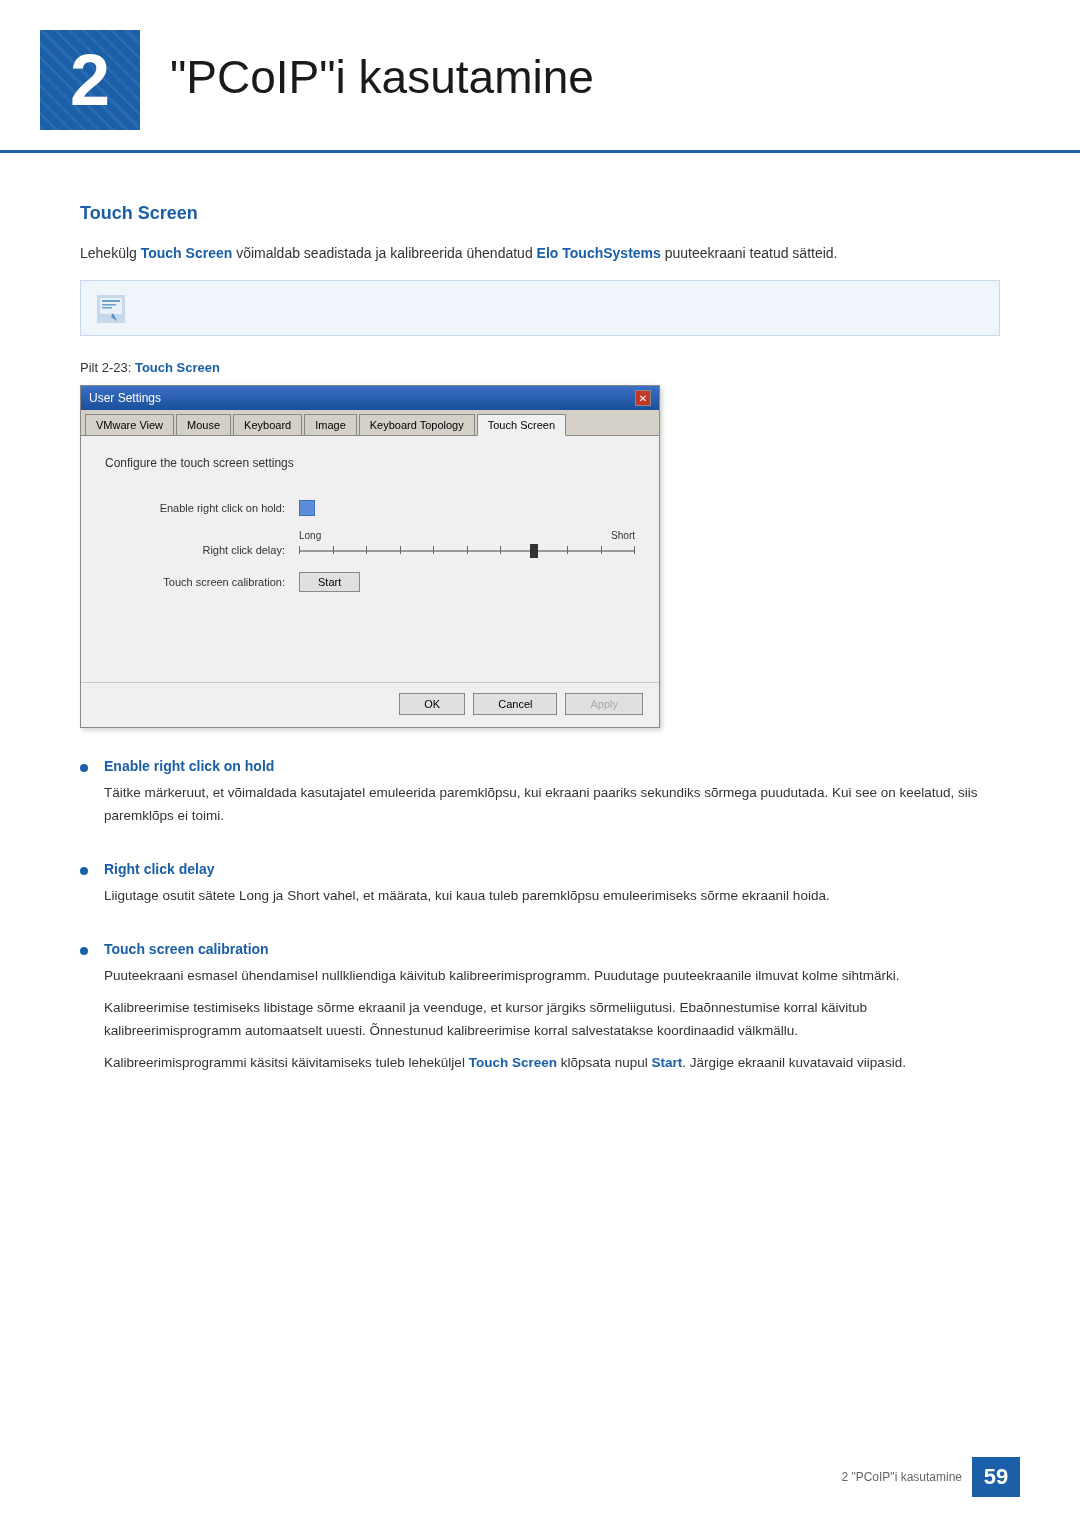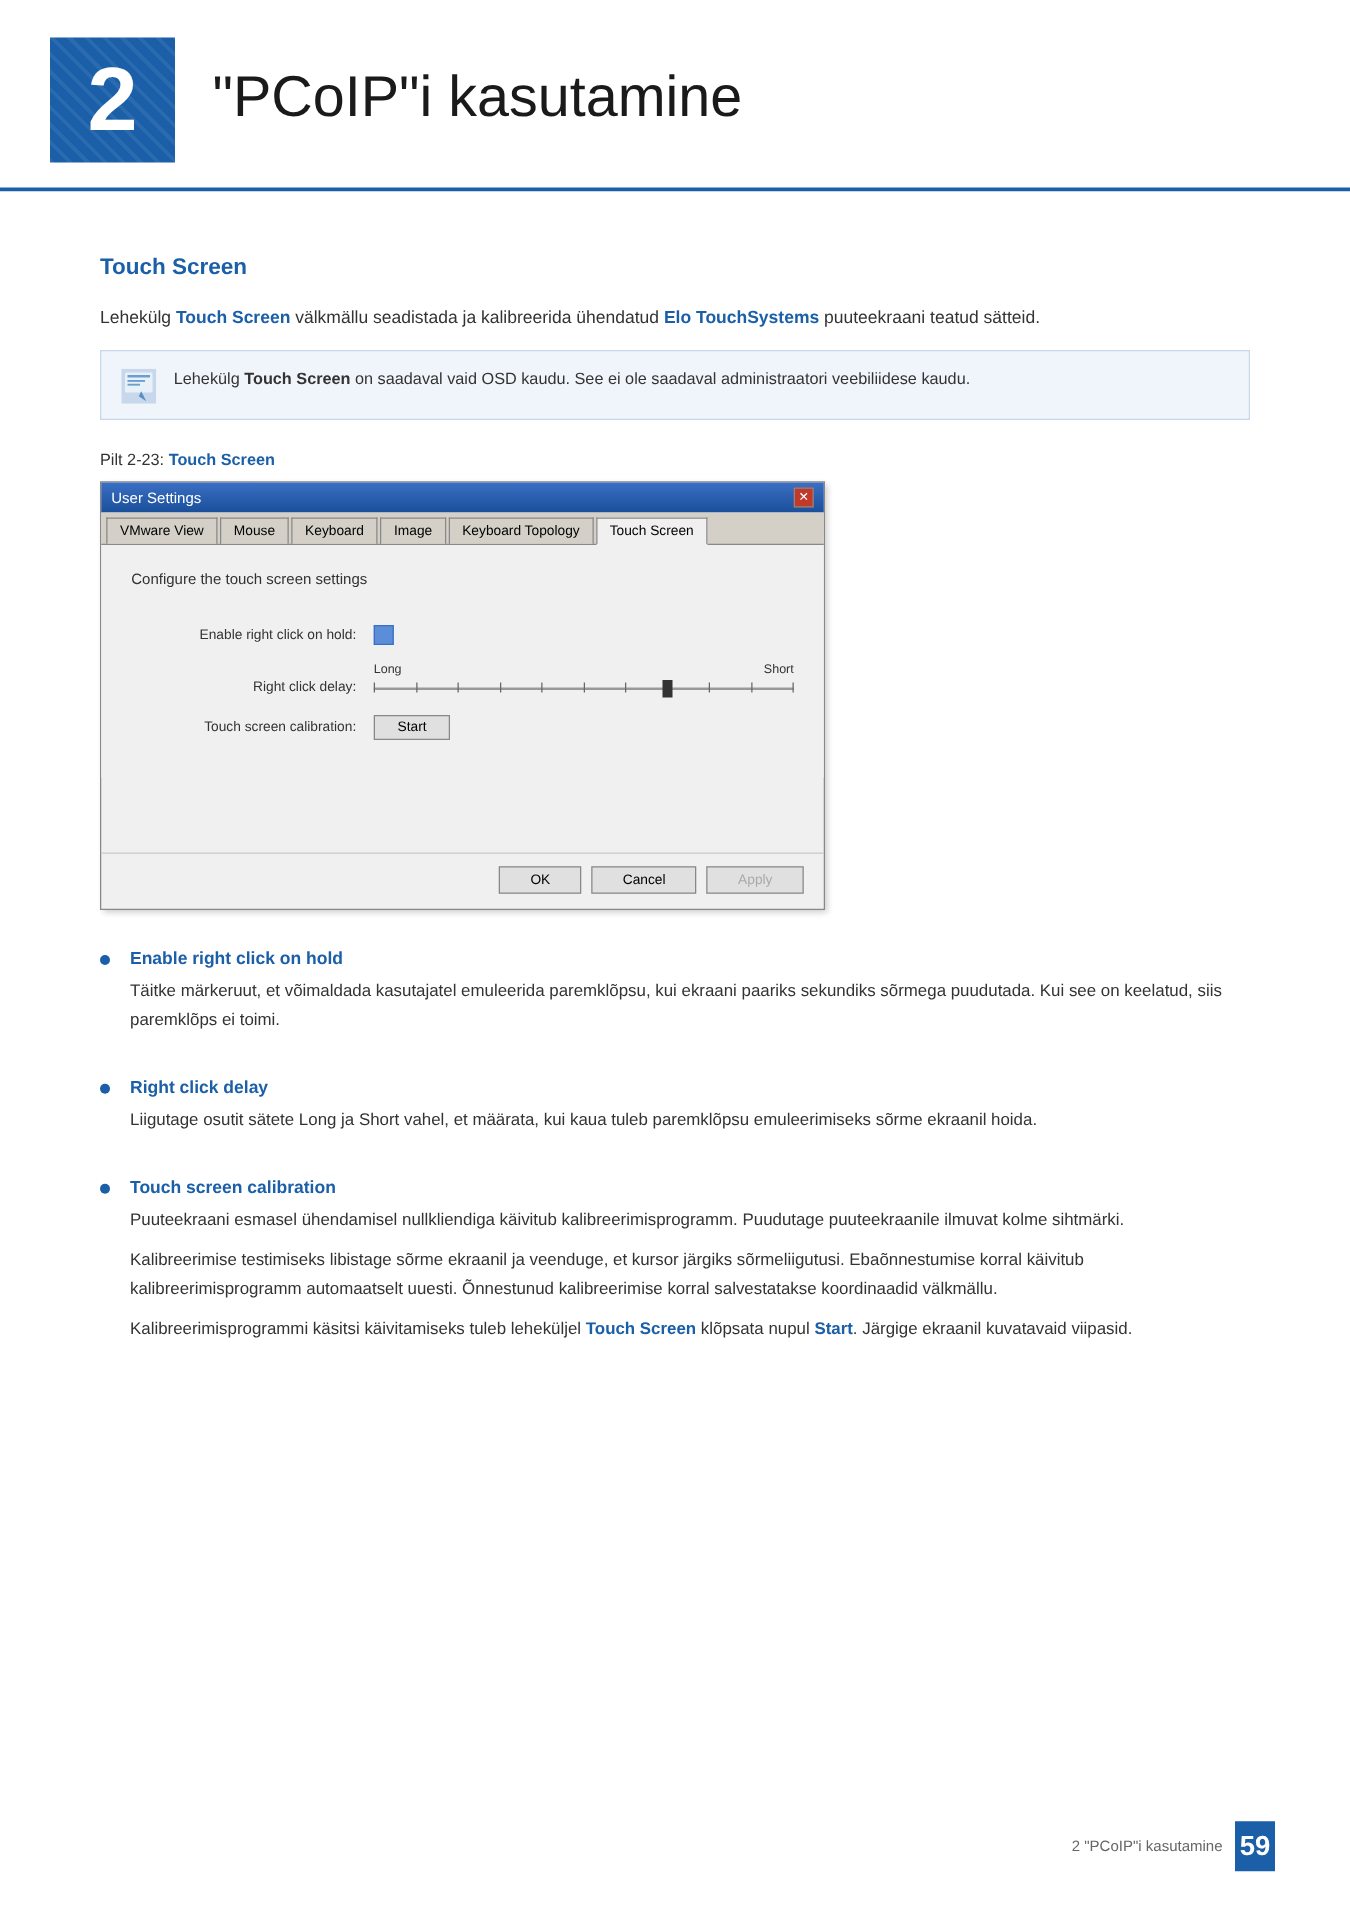--- a/index.html
+++ b/index.html
@@ -300,21 +300,21 @@
       align-items: center;
       gap: 10px;
     }
     .footer-chapter-label {
       font-size: 12px;
       color: #666;
     }
     .footer-page-number {
       background: #1a5fa8;
       color: #fff;
-      width: 32px;
+      width: 48px;
       height: 40px;
       display: flex;
       align-items: center;
       justify-content: center;
       font-size: 22px;
       font-weight: bold;
     }
 
     
     .header-decoration {
@@ -335,37 +335,34 @@
 <div class="header-decoration"></div>
 
 <div class="content">
 
   <div class="section-heading">
     <span>Touch Screen</span>
   </div>
 
   <p class="body-text">
     Lehekülg <span class="bold-blue">Touch Screen</span>
-    <span>välkmällu seadistada ja kalibreerida ühendatud </span>
+    <span>võimaldab seadistada ja kalibreerida ühendatud </span>
     <span class="bold-blue">Elo TouchSystems</span>
     <span> puuteekraani teatud sätteid.</span>
   </p>
 
   <div class="note-box">
     <svg class="note-icon" viewBox="0 0 28 28" xmlns="http://www.w3.org/2000/svg">
       <rect width="28" height="28" fill="#c8d8ec"></rect>
       <rect x="3" y="3" width="22" height="16" fill="#e8f0f8" rx="1"></rect>
       <rect x="5" y="5" width="18" height="2" fill="#6a9fd0"></rect>
       <rect x="5" y="9" width="14" height="1.5" fill="#6a9fd0"></rect>
       <rect x="5" y="12" width="10" height="1.5" fill="#6a9fd0"></rect>
       <polygon points="14,22 20,26 16,18" fill="#5a8fc0"></polygon>
     </svg>
-    <p class="note-text">
-      Lehekülg <strong>Touch Screen</strong> on saadaval vaid OSD kaudu. See ei ole saadaval administraatori veebiliidese kaudu.
-    </p>
   </div>
 
   <p class="figure-caption">
     <span>Pilt 2-23:</span>
     <span class="bold-blue">Touch Screen</span>
   </p>
 
   <div class="dialog-wrapper">
     <div class="dialog">
 

